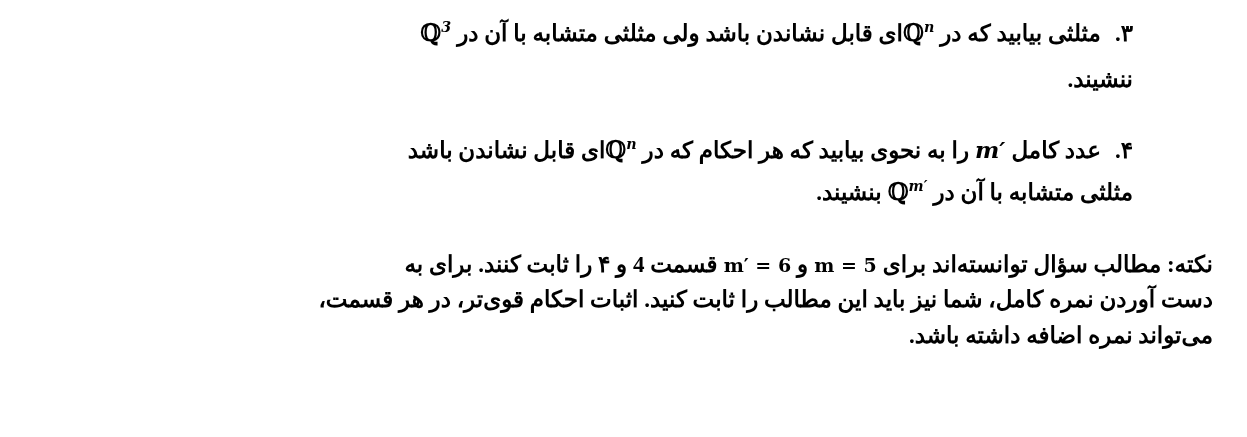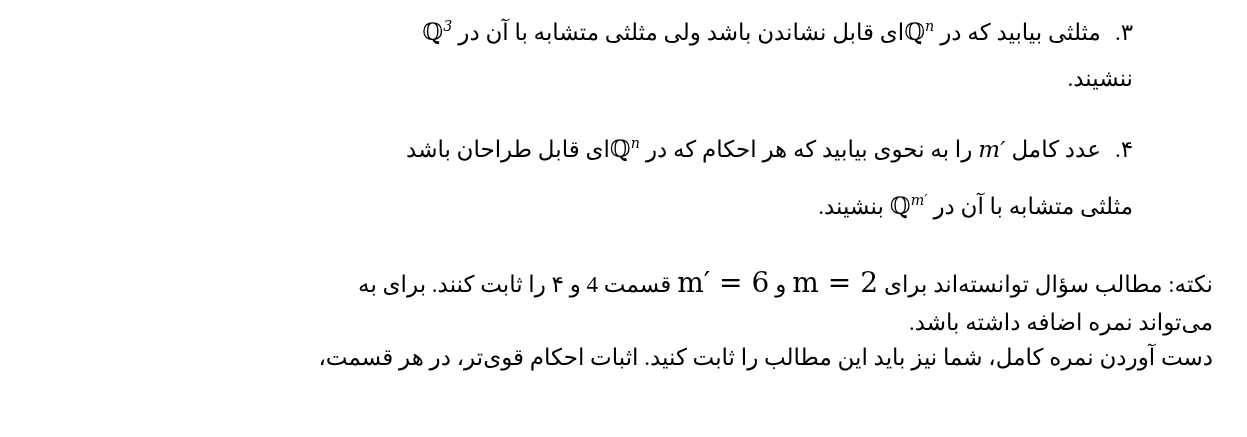--- a/index.html
+++ b/index.html
@@ -13,20 +13,21 @@
     font-family: "Liberation Serif", "DejaVu Serif", serif;
     color: #000000;
     overflow: hidden;
   }
   .page {
     position: relative;
     width: 1247px;
     height: 437px;
     box-sizing: border-box;
     padding: 8px 28px 8px 28px;
+    font-weight: bold;
   }
   .item {
     display: block;
     font-size: 23px;
     line-height: 1.55;
     text-align: justify;
     text-align-last: right;
     direction: rtl;
   }
   .item-3 { margin: 6px 0 0 0; padding-right: 86px; }
@@ -57,40 +58,40 @@
     font-style: italic;
     font-family: "DejaVu Serif", serif;
     line-height: 0;
   }
   .eq {
     font-family: "DejaVu Serif", serif;
     font-style: normal;
     direction: ltr;
     display: inline-block;
     white-space: nowrap;
-    font-size: 28px;
+    font-size: 19px;
   }
   .spacer { display: inline-block; width: 6px; }
   .line2-3 { display: block; margin-top: 10px; text-align: left; }
-  .line2-4 { display: block; margin-top: 20px; text-align: left; padding-left: 120px;}
+  .line2-4 { display: block; margin-top: 4px; text-align: left; padding-left: 120px;}
 </style>
 </head>
 <body>
 
 <div class="page">
 
   <p class="item item-3">
     <span class="num">۳.</span><span>مثلثی بیابید که در</span><span class="spacer"></span><span class="math"><span class="bb">ℚ</span><sup class="exp">n</sup></span><span>ای قابل نشاندن باشد ولی مثلثی متشابه با آن در</span><span class="spacer"></span><span class="math"><span class="bb">ℚ</span><sup class="exp">3</sup></span>
     <span class="line2-3">ننشیند.</span>
   </p>
 
   <p class="item item-4">
-    <span class="num">۴.</span><span>عدد کامل</span><span class="spacer"></span><span class="math">m′</span><span class="spacer"></span><span>را به نحوی بیابید که هر احکام که در</span><span class="spacer"></span><span class="math"><span class="bb">ℚ</span><sup class="exp">n</sup></span><span>ای قابل طراحان باشد</span>
+    <span class="num">۴.</span><span>عدد کامل</span><span class="spacer"></span><span class="math">m′</span><span class="spacer"></span><span>را به نحوی بیابید که هر احکام که در</span><span class="spacer"></span><span class="math"><span class="bb">ℚ</span><sup class="exp">n</sup></span><span>ای قابل نشاندن باشد</span>
     <span class="line2-4"><span>مثلثی متشابه با آن در</span><span class="spacer"></span><span class="math"><span class="bb">ℚ</span><sup class="exp">m′</sup></span><span class="spacer"></span><span>بنشیند.</span></span>
   </p>
 
   <p class="item note">
-    <span>نکته: مطالب سؤال توانسته‌اند برای</span><span class="spacer"></span><span class="eq">m = 2</span><span class="spacer"></span><span>و</span><span class="spacer"></span><span class="eq">m′ = 6</span><span class="spacer"></span><span>قسمت 4 و ۴ را ثابت کنند. برای به</span>
+    <span>نکته: مطالب سؤال توانسته‌اند برای</span><span class="spacer"></span><span class="eq">m = 5</span><span class="spacer"></span><span>و</span><span class="spacer"></span><span class="eq">m′ = 6</span><span class="spacer"></span><span>قسمت 4 و ۴ را ثابت کنند. برای به</span>
+    <span style="display:block">دست آوردن نمره کامل، شما نیز باید این مطالب را ثابت کنید. اثبات احکام قوی‌تر، در هر قسمت،</span>
     <span style="display:block; text-align:right; text-align-last:right;">می‌تواند نمره اضافه داشته باشد.</span>
-    <span style="display:block">دست آوردن نمره کامل، شما نیز باید این مطالب را ثابت کنید. اثبات احکام قوی‌تر، در هر قسمت،</span>
   </p>
 
 </div>
 
 </body></html>

